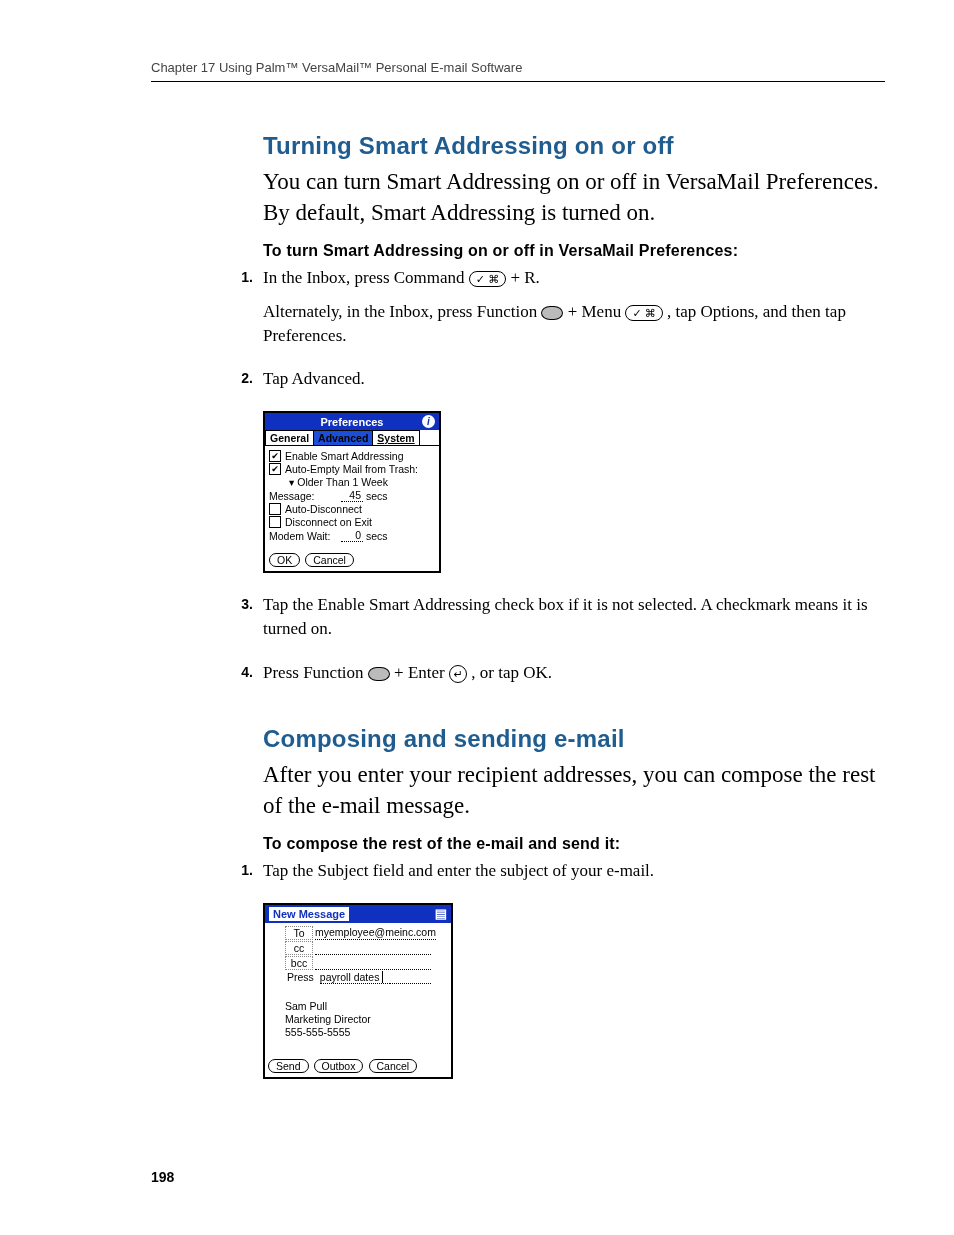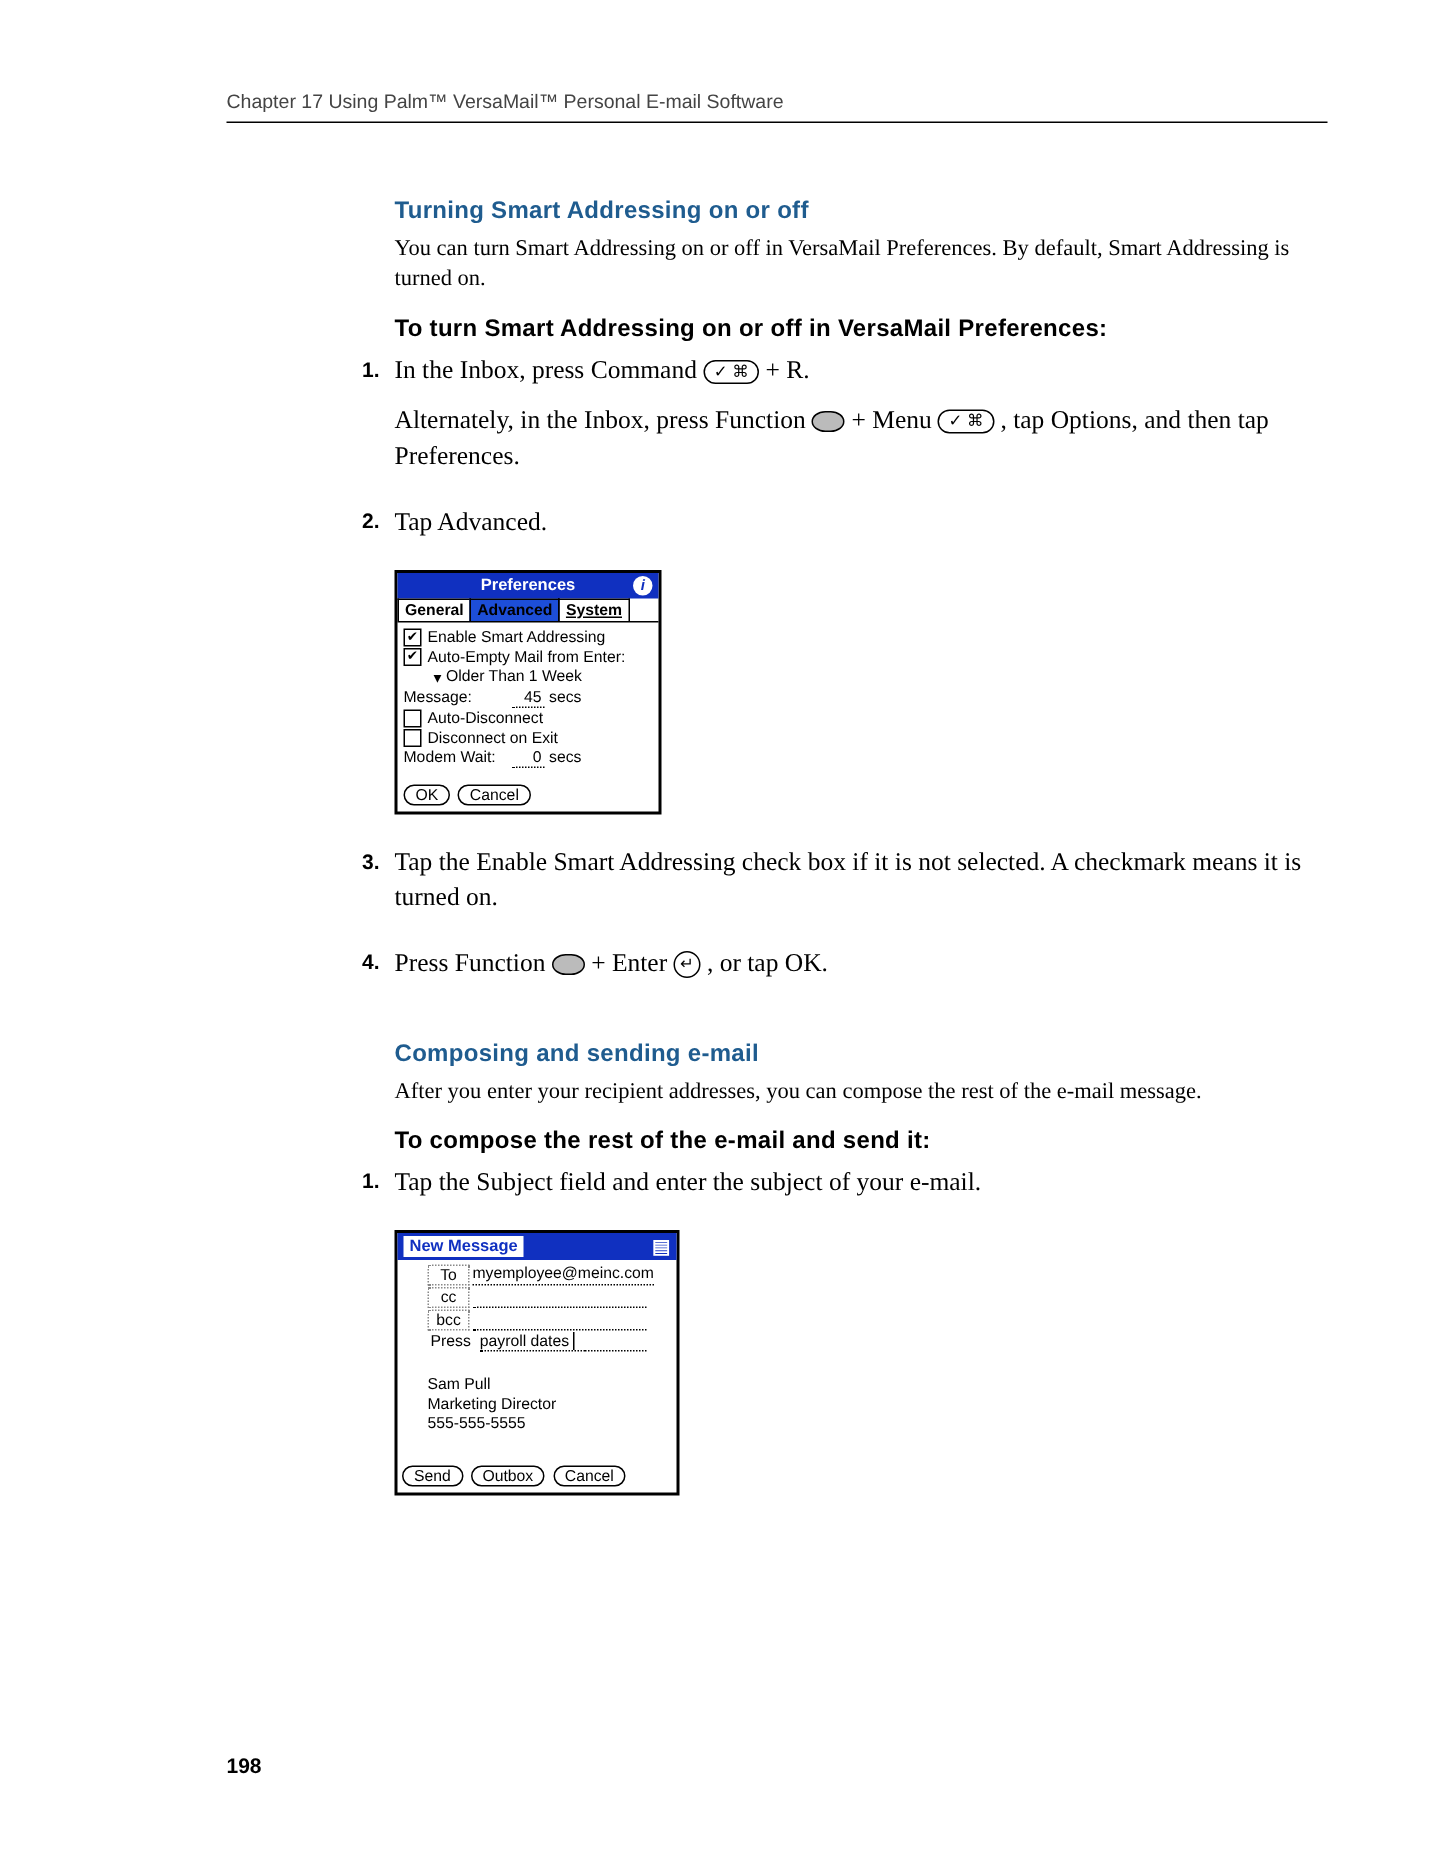--- a/index.html
+++ b/index.html
@@ -26,27 +26,27 @@
     margin-bottom: 50px;
   }
   .content {
     margin-left: 112px;
   }
   h2.section {
     font-family: Arial, Helvetica, sans-serif;
     font-weight: 600;
     font-stretch: condensed;
     color: #1f5c8f;
-    font-size: 16px;
+    font-size: 24px;
     margin: 0 0 6px 0;
     letter-spacing: 0.2px;
   }
   .body-text {
     font-family: 'Palatino Linotype', Palatino, Georgia, serif;
-    font-size: 15px;
+    font-size: 23px;
     line-height: 1.35;
     margin: 0 0 14px 0;
   }
   h3.sub {
     font-family: Arial, Helvetica, sans-serif;
     font-weight: 600;
     font-stretch: condensed;
     font-size: 16px;
     margin: 14px 0 6px 0;
     letter-spacing: 0.2px;
@@ -225,21 +225,21 @@
         <div class="palm-tab active">Advanced</div>
         <div class="palm-tab" style="text-decoration:underline;">System</div>
       </div>
       <div class="palm-body">
         <div class="palm-row">
           <span class="palm-check">✔</span>
           <span>Enable Smart Addressing</span>
         </div>
         <div class="palm-row">
           <span class="palm-check">✔</span>
-          <span>Auto-Empty Mail from Enter:</span>
+          <span>Auto-Empty Mail from Trash:</span>
         </div>
         <div class="palm-row" style="padding-left:20px;">
           <span style="margin-right:3px;">▾</span>
           <span>Older Than 1 Week</span>
         </div>
         <div class="palm-row">
           <span style="width:72px;">Message:</span>
           <span class="dot-underline">45</span>
           <span style="margin-left:3px;">secs</span>
         </div>

